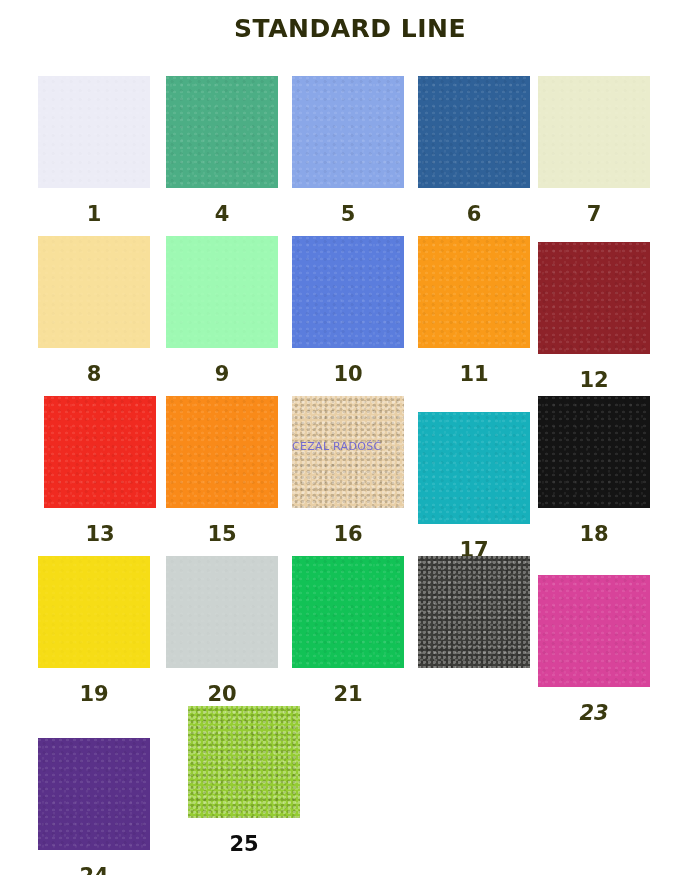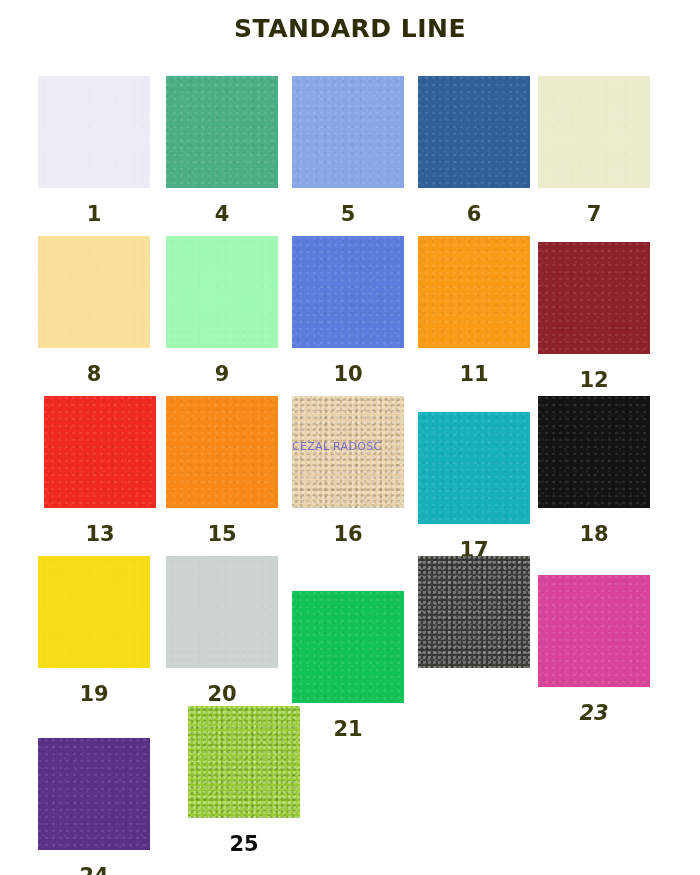--- a/index.html
+++ b/index.html
@@ -199,21 +199,21 @@
         <div class="swatch-label">18</div>
       </div>
       <div class="swatch-cell" style="left: 38px; top: 556px;">
         <div class="swatch-chip grain-none" title="#f6dd16" style="background: rgb(246, 221, 22);"></div>
         <div class="swatch-label">19</div>
       </div>
       <div class="swatch-cell" style="left: 166px; top: 556px;">
         <div class="swatch-chip grain-none" title="#ccd3d1" style="background: rgb(204, 211, 209);"></div>
         <div class="swatch-label">20</div>
       </div>
-      <div class="swatch-cell" style="left: 292px; top: 556px; margin-top: 35px;">
+      <div class="swatch-cell" style="left: 292px; top: 556px;">
         <div class="swatch-chip" title="#12c256" style="background: rgb(18, 194, 86);"></div>
         <div class="swatch-label">21</div>
       </div>
       <div class="swatch-cell" style="left: 418px; top: 556px;">
         <div class="swatch-chip grain-strong" title="#3d3d3a" style="background: rgb(61, 61, 58);"></div>
       </div>
       <div class="swatch-cell" style="left: 538px; top: 575px; font-style: italic;">
         <div class="swatch-chip" title="#d8439a" style="background: rgb(216, 67, 154);"></div>
         <div class="swatch-label">23</div>
       </div>

